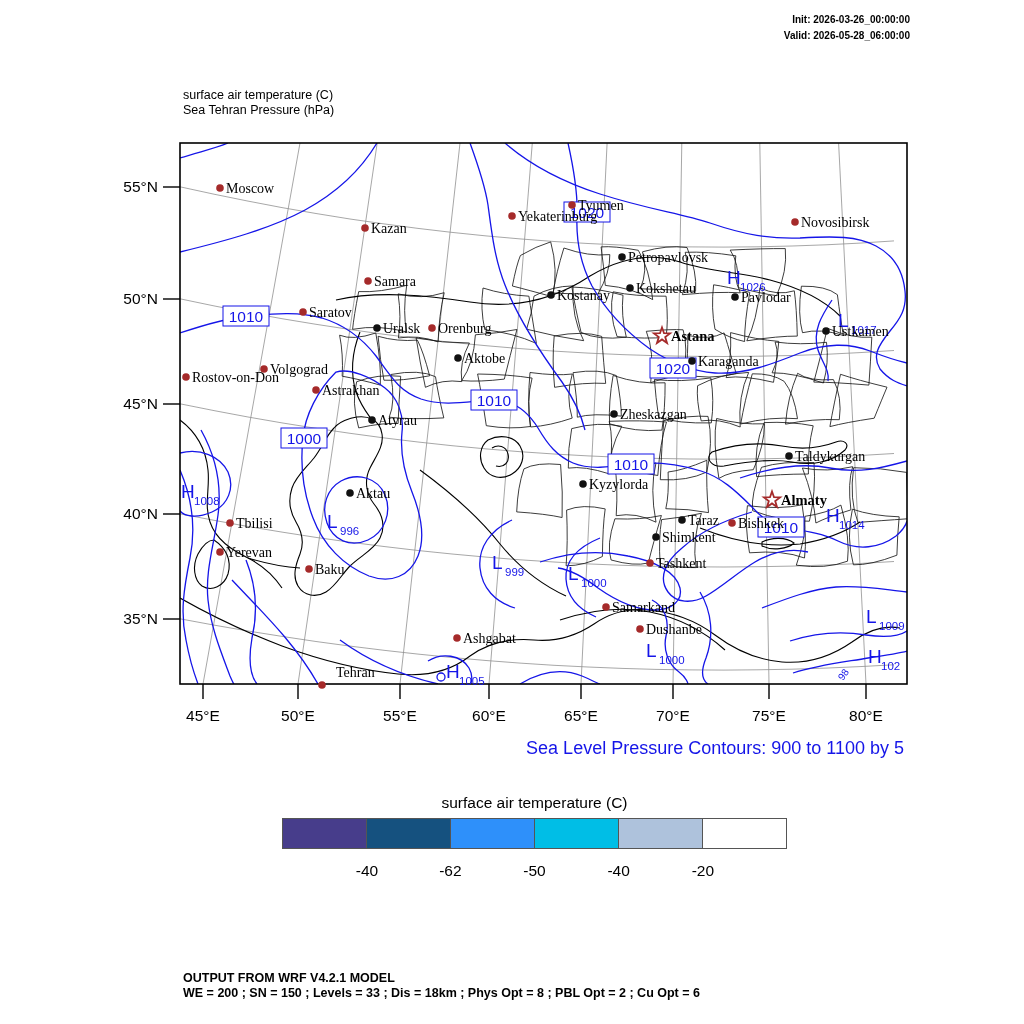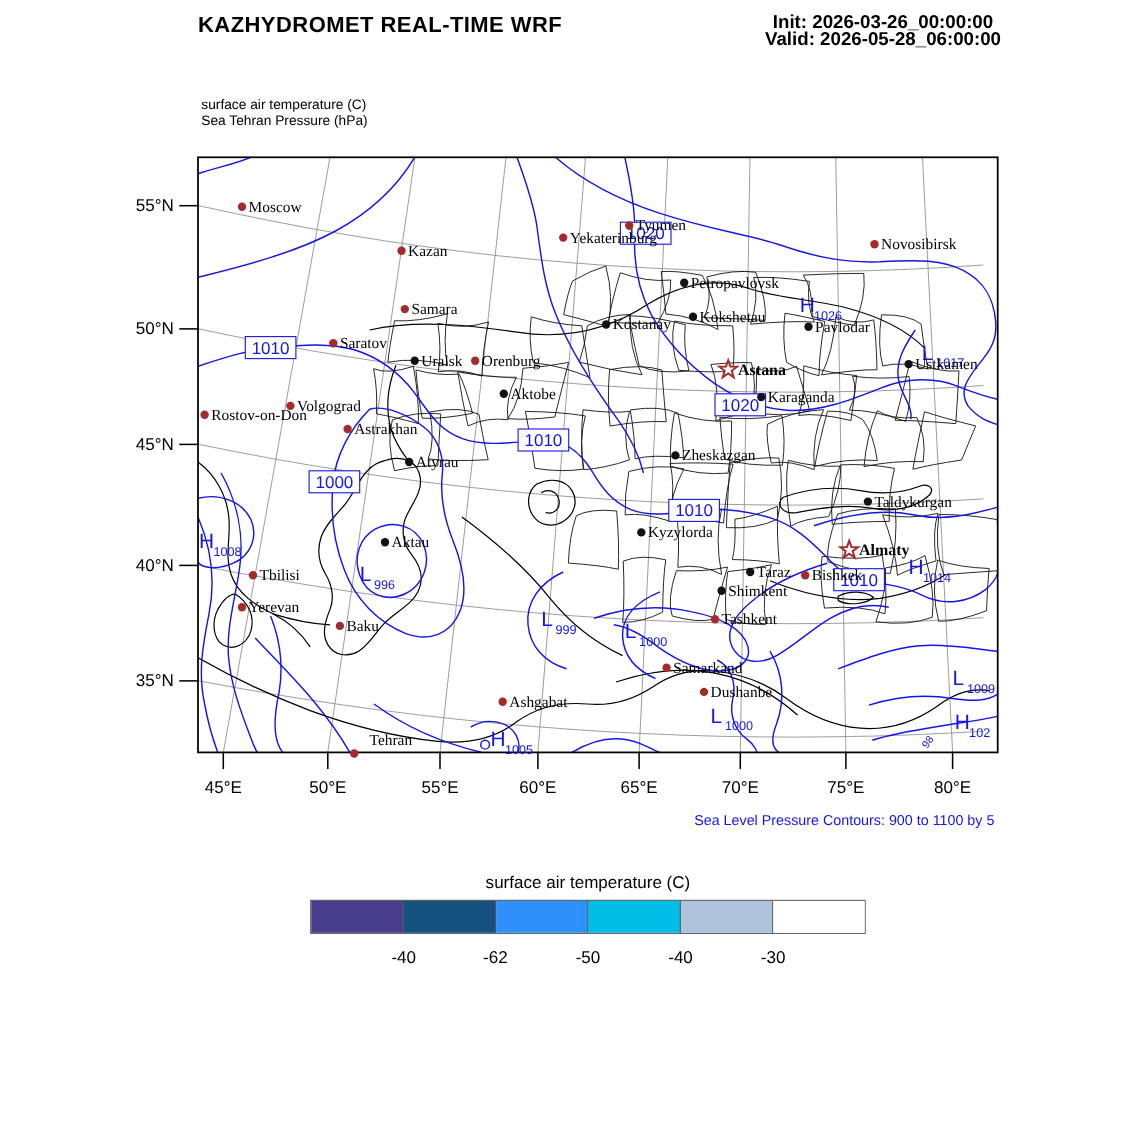--- a/index.html
+++ b/index.html
@@ -1,36 +1,35 @@
 <!DOCTYPE html>
 <html><head>
 <meta charset="utf-8">
 <style>
   html,body{margin:0;padding:0;background:#fff;}
   #page{position:relative;width:1024px;height:1024px;background:#fff;overflow:hidden;
         font-family:"Liberation Sans",sans-serif;color:#000;}
   .abs{position:absolute;}
   #title{left:180px;top:12px;font-size:20px;font-weight:bold;letter-spacing:.4px;}
-  #initvalid{right:114px;top:12px;text-align:center;font-size:17px;font-weight:bold;line-height:16px;}
+  #initvalid{right:114px;top:12px;text-align:right;font-size:10px;font-weight:bold;line-height:16px;}
   #fieldlabels{left:183px;top:88px;font-size:12.5px;line-height:15px;}
-  #slpcaption{right:120px;top:738px;font-size:13px;}
+  #slpcaption{right:120px;top:738px;font-size:18px;}
   #cbtitle{left:282px;top:794px;width:505px;text-align:center;font-size:15.5px;}
   #colorbar{left:282px;top:818px;width:505px;height:31px;display:flex;box-sizing:border-box;border:1px solid #555;}
   #colorbar .seg{flex:1;border-right:1px solid #555;}
   #colorbar .seg:last-child{border-right:none;}
   #cbticks{left:282px;top:862px;width:505px;height:20px;}
   #cbticks span{position:absolute;transform:translateX(-50%);font-size:15.5px;}
   #footer{left:183px;top:971px;font-size:12.5px;font-weight:bold;line-height:15px;}
   svg text{user-select:none;}
 </style>
 </head>
 <body>
 
 <div id="page">
-  <div class="abs" id="title">KAZHYDROMET REAL-TIME WRF</div>
   <div class="abs" id="initvalid">
     <div>Init: 2026-03-26_00:00:00</div>
     <div>Valid: 2026-05-28_06:00:00</div>
   </div>
   <div class="abs" id="fieldlabels">
     <div>surface air temperature   (C)</div>
     <div>Sea Tehran Pressure   (hPa)</div>
   </div>
 
   <svg class="abs" id="mapsvg" style="left:0;top:0" width="1024" height="736" viewBox="0 0 1024 736">
@@ -306,18 +305,20 @@
       <div class="seg" style="background: rgb(46, 144, 250);"></div>
       <div class="seg" style="background: rgb(0, 190, 230);"></div>
       <div class="seg" style="background: rgb(174, 194, 220);"></div>
       <div class="seg" style="background: rgb(255, 255, 255);"></div>
     </div>
   <div class="abs" id="cbticks">
       <span style="left: 85px;">-40</span>
       <span style="left: 168.333px;">-62</span>
       <span style="left: 252.5px;">-50</span>
       <span style="left: 336.667px;">-40</span>
-      <span style="left: 420.833px;">-30</span>
+      <span style="left: 420.833px;">-20</span>
     </div>
 
   <div class="abs" id="footer">
+    <div>OUTPUT FROM WRF V4.2.1 MODEL</div>
+    <div>WE = 200 ; SN = 150 ; Levels = 33 ; Dis = 18km ; Phys Opt = 8 ; PBL Opt = 2 ; Cu Opt = 6</div>
   </div>
 </div>
 
 </body></html>

